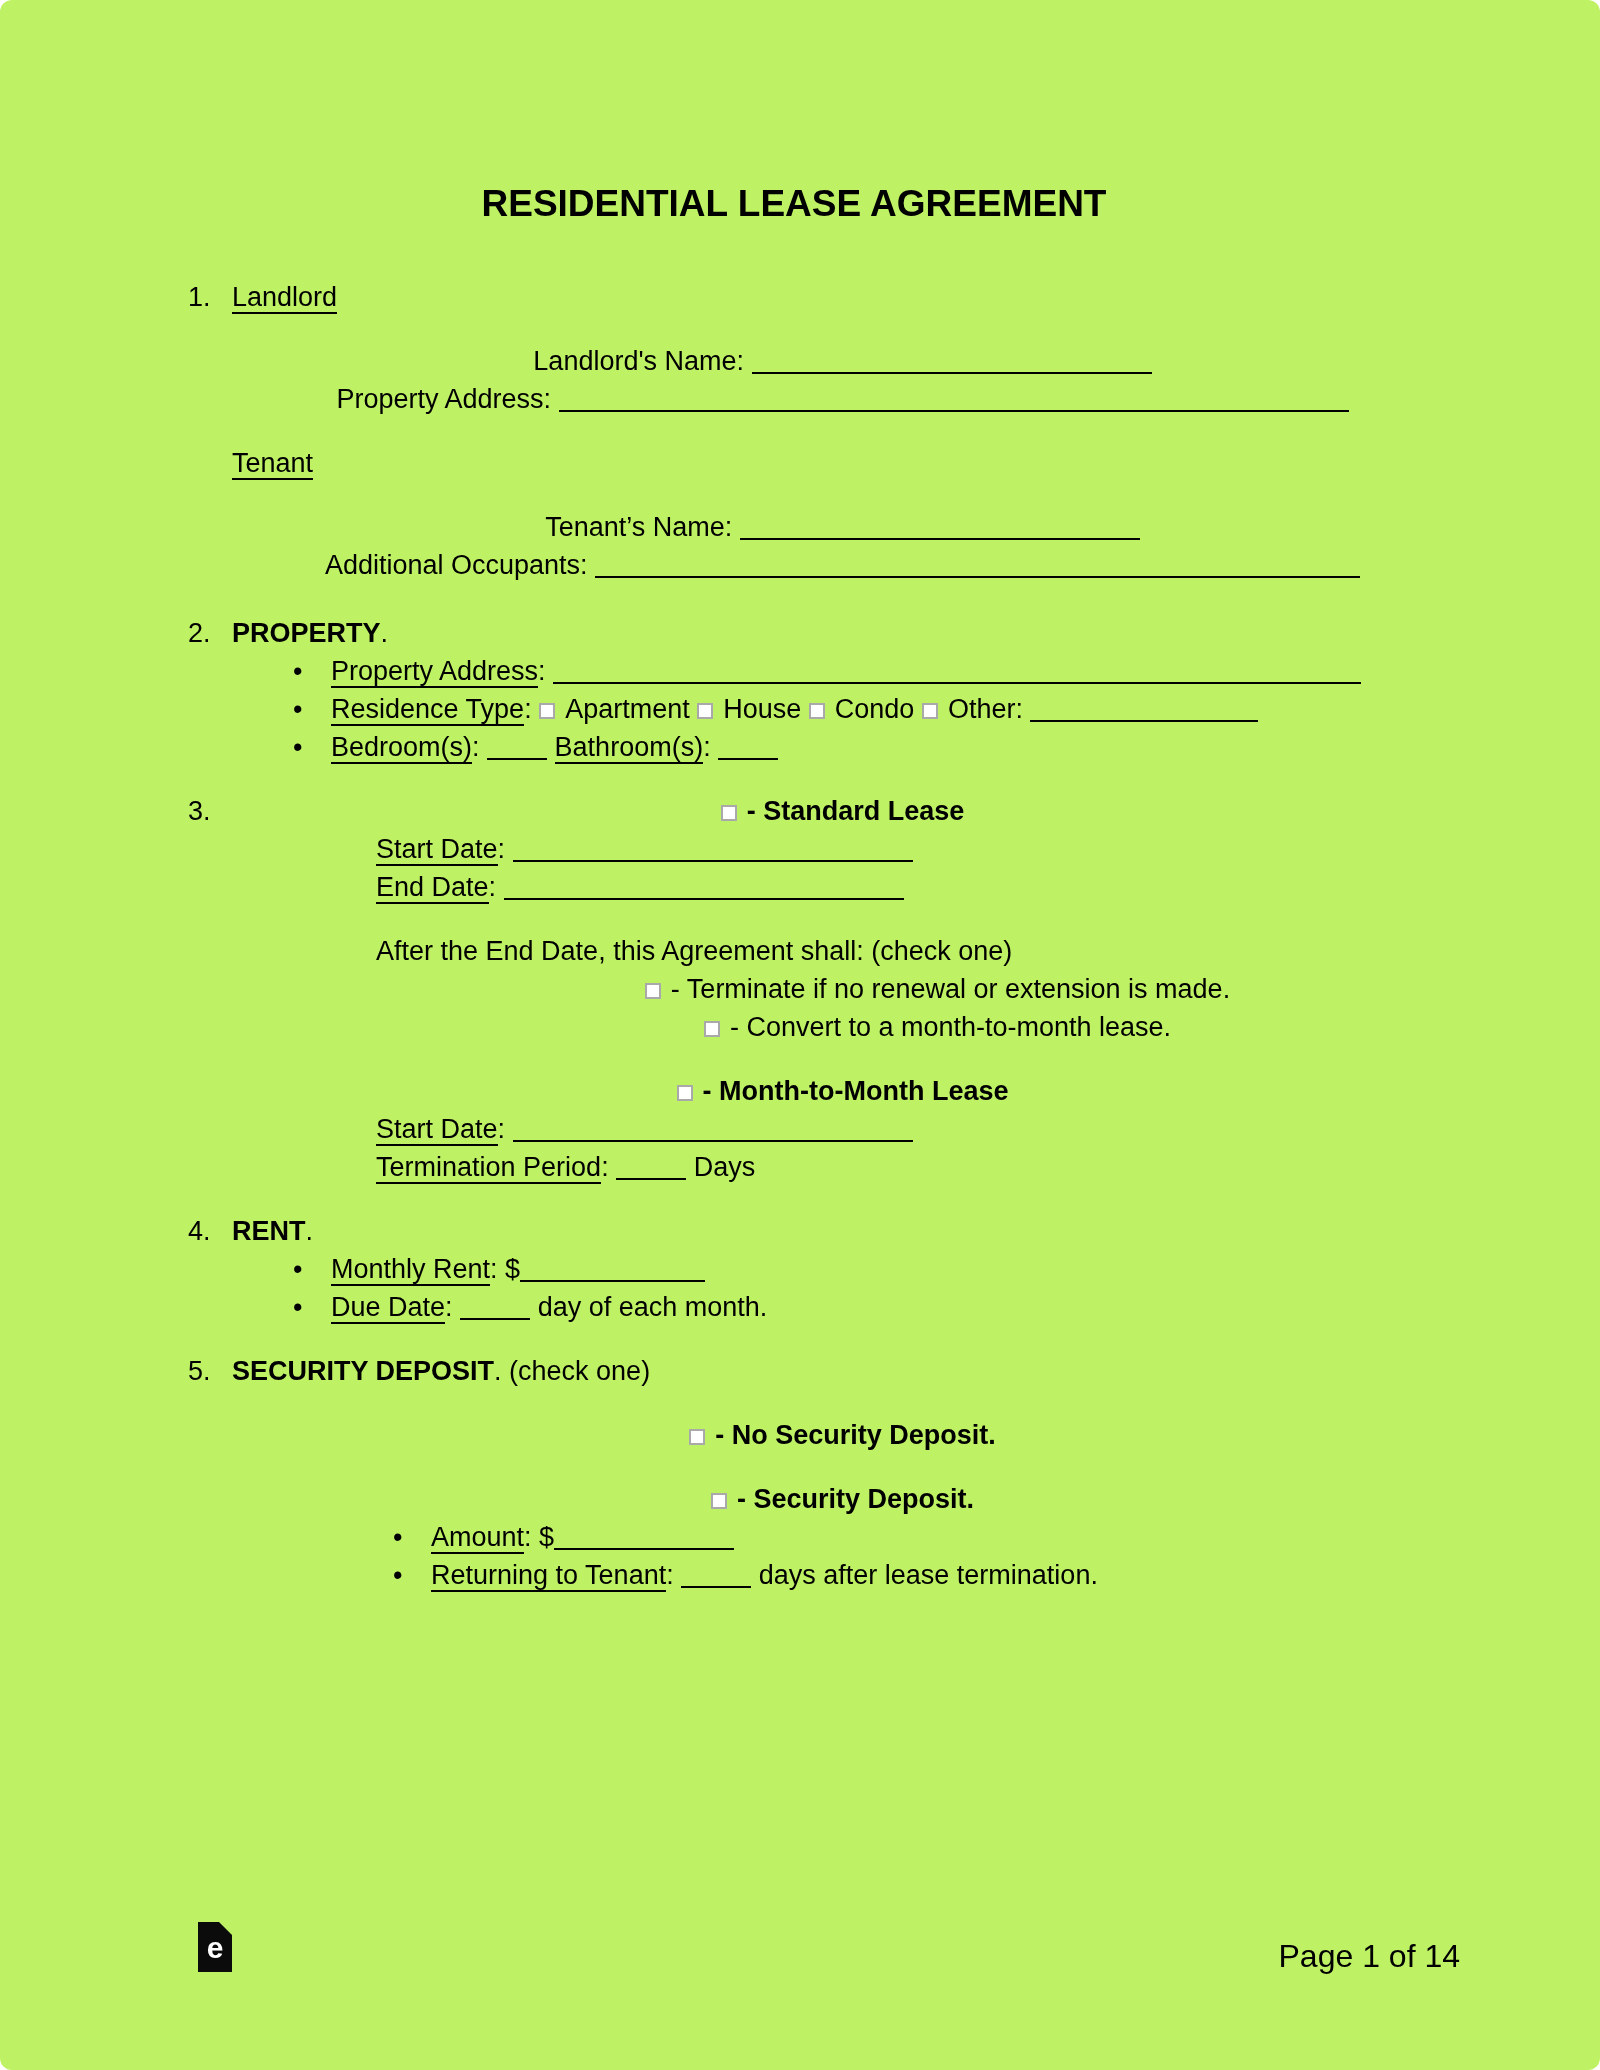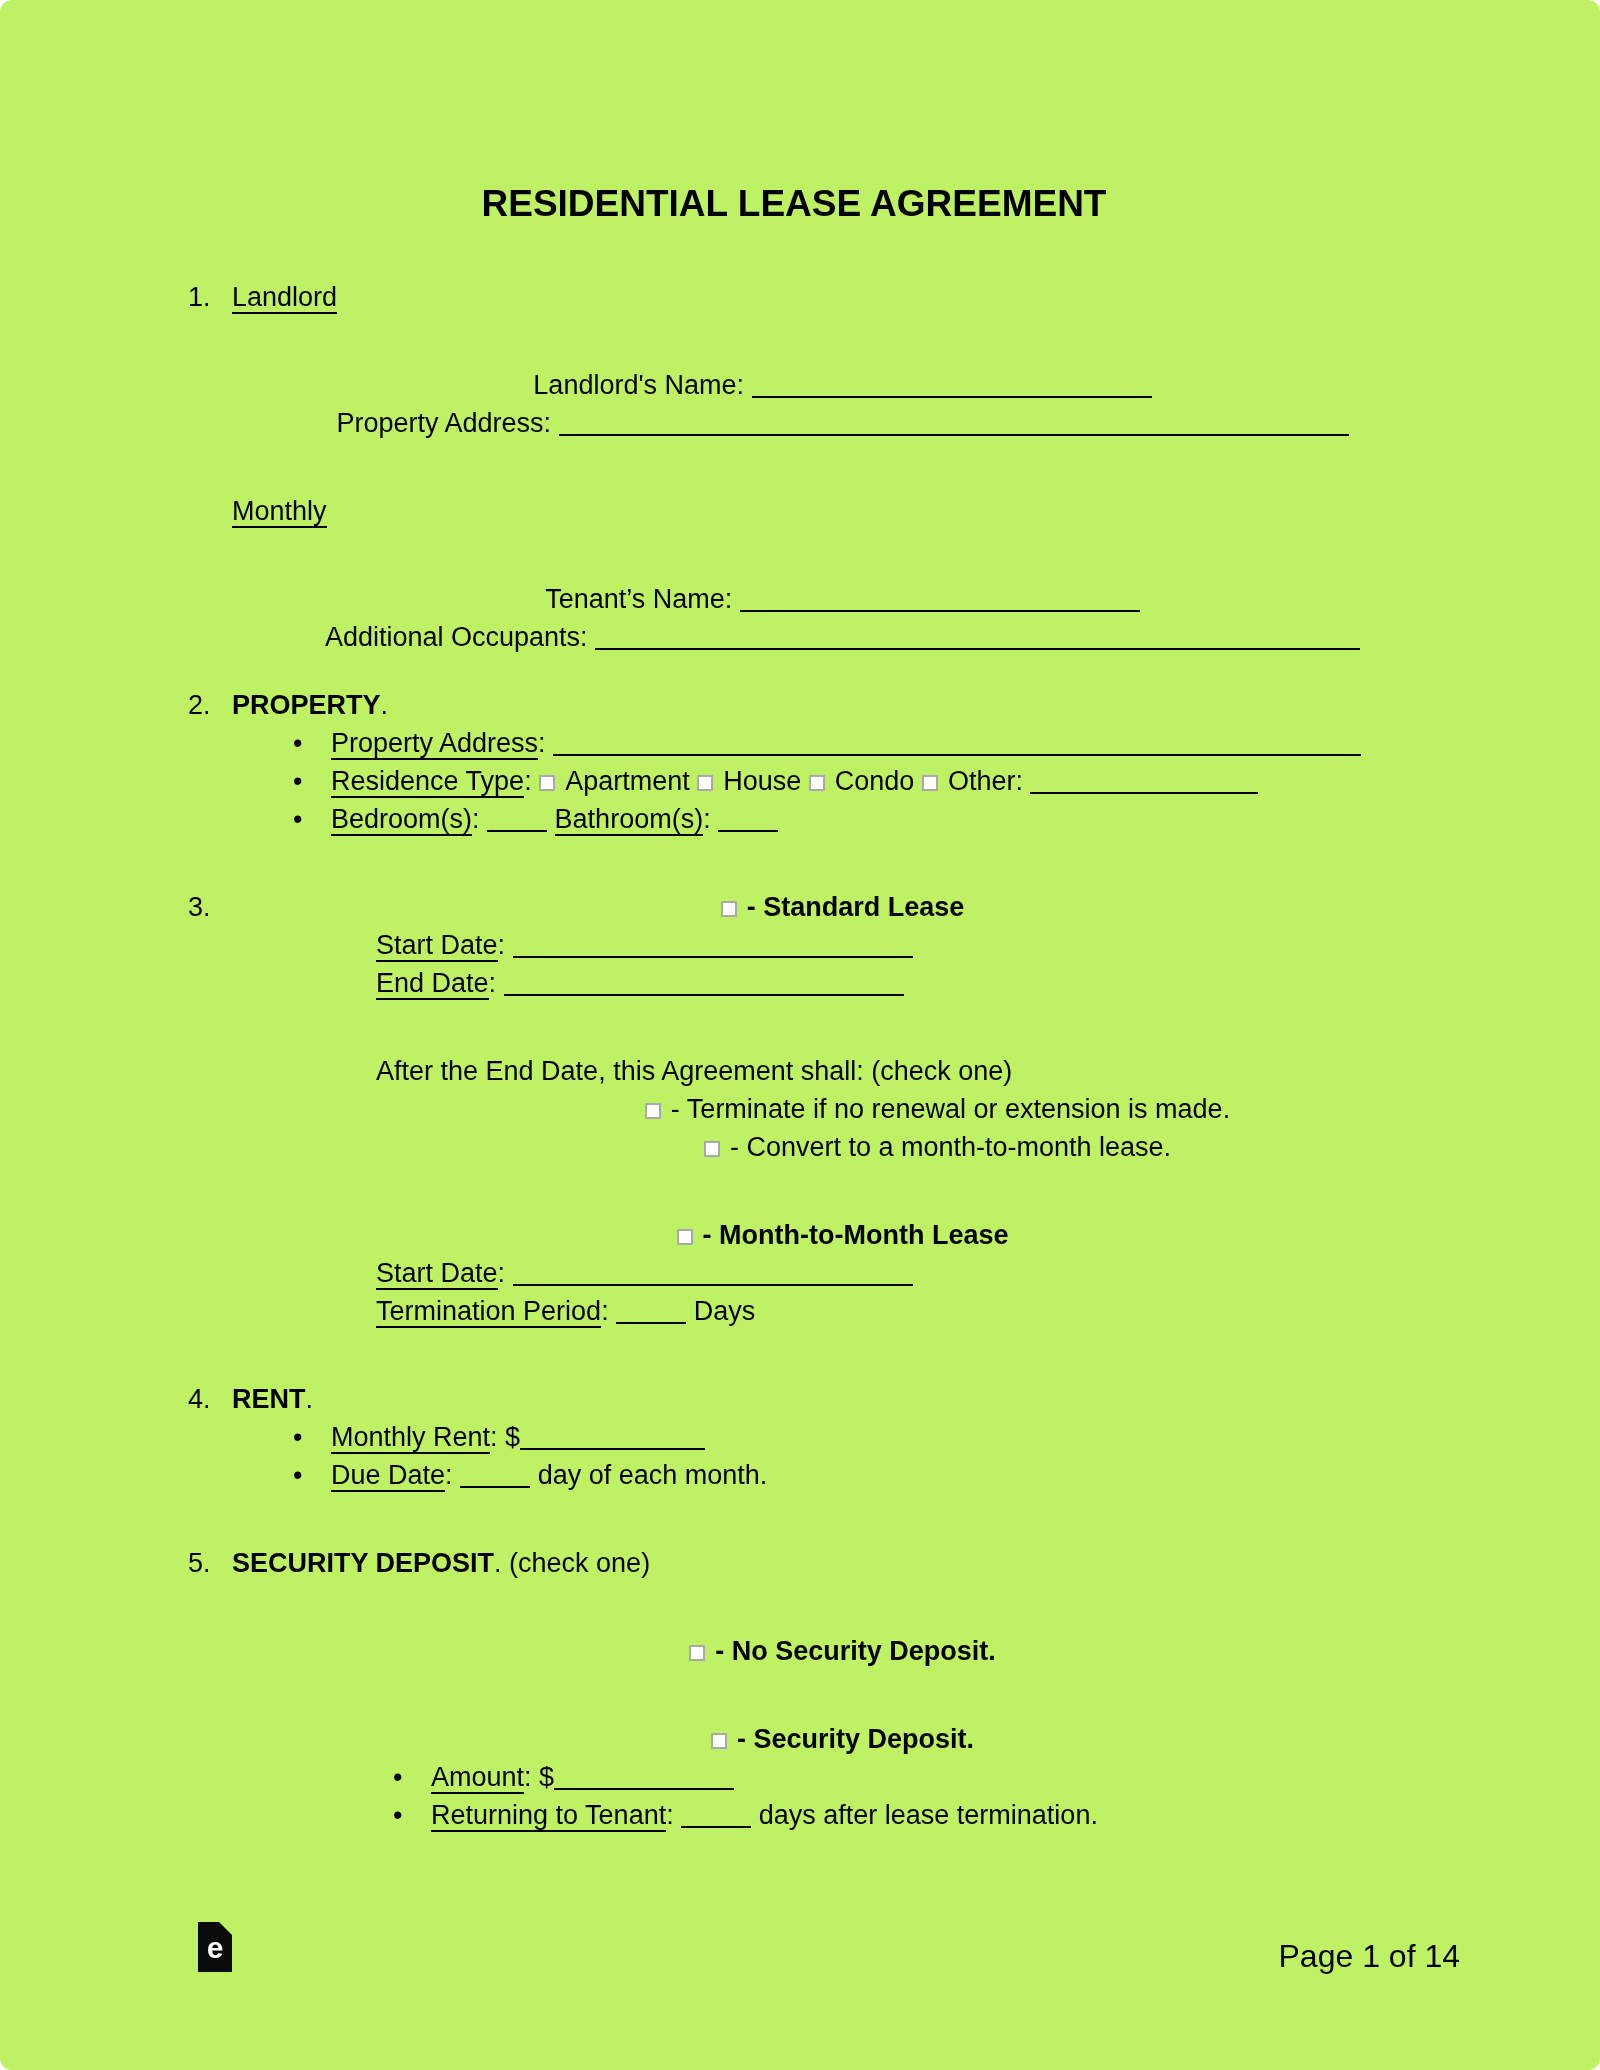--- a/index.html
+++ b/index.html
@@ -10,21 +10,21 @@
     overflow:hidden;
     border-radius:12px;
   }
   .content { position:absolute; left:188px; top:0; width:1212px; }
   h1 { font-size:37px; line-height:44px; font-weight:bold; text-align:center; margin:182px 0 0 0; }
   p { margin:0; }
   .b { font-weight:bold; }
   .u { border-bottom:2px solid #000; }
   .item { position:relative; padding-left:44px; }
   .num { position:absolute; left:0; top:0; }
-  .mt { margin-top:50px; }
+  .mt { margin-top:26px; }
   .mt-sm { margin-top:30px; }
   .sec1 { margin-top:52px; }
   .lead { max-width:965px; }
   .ind-fields { margin-left:53px;text-align:center; }
   .ind-inner { margin-left:144px; }
   .ind-inner2 { margin-left:243px;text-align:center; }
   .bullet { position:relative; padding-left:99px; }
   .dot { position:absolute; left:61px; top:0; }
   .blank { display:inline-block; border-bottom:2px solid #000; height:22px; margin-bottom:-4px; }
   .w60{width:60px} .w70{width:70px} .w180{width:180px} .w185{width:185px} .w228{width:228px}
@@ -64,21 +64,21 @@
           <span>Landlord's Name:</span>
           <span class="blank w400"></span>
         </p>
         <p>
           <span>Property Address:</span>
           <span class="blank w790"></span>
         </p>
       </div>
 
       <p class="mt">
-        <span class="u">Monthly</span>
+        <span class="u">Tenant</span>
       </p>
 
       <div class="ind-fields mt">
         <p>
           <span>Tenant’s Name:</span>
           <span class="blank w400"></span>
         </p>
         <p>
           <span>Additional Occupants:</span>
           <span class="blank w765"></span>

